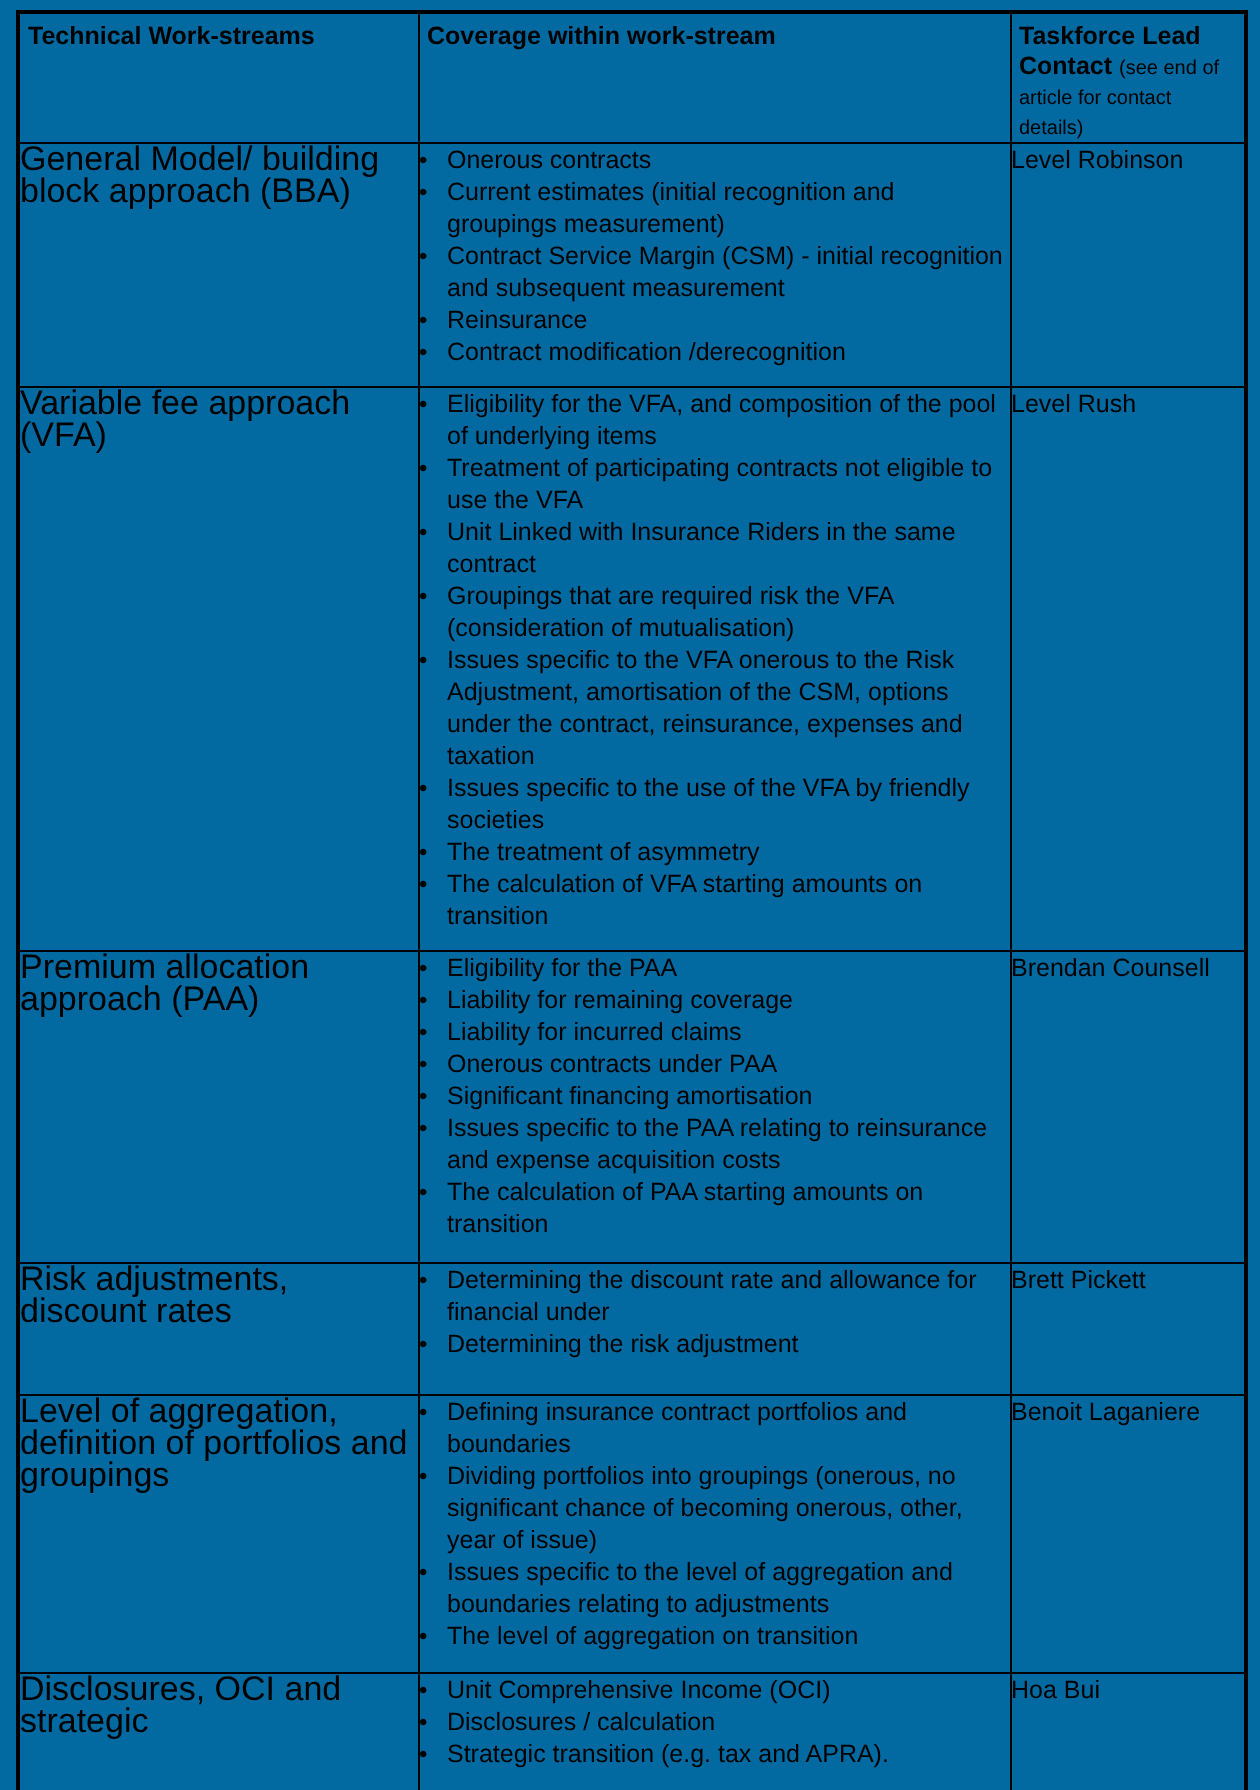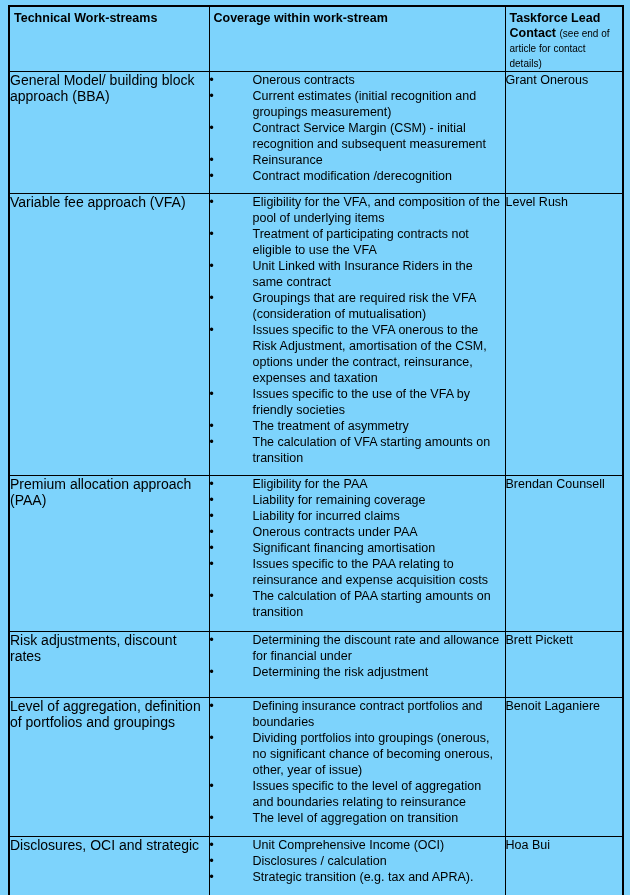--- a/index.html
+++ b/index.html
@@ -3,21 +3,21 @@
 <meta charset="utf-8">
 <style>
   * { box-sizing: border-box; margin: 0; padding: 0; }
   html, body {
     width: 630px; height: 895px;
     background: #ffffff;
     font-family: "Liberation Sans", "DejaVu Sans", sans-serif;
     color: #000000;
     overflow: hidden;
   }
-  .page { position: relative; width: 630px; height: 895px; background: #7dd3fc; }
+  .page { position: relative; width: 630px; height: 895px; background: #0369a1; }
 
   table.workstreams {
     position: absolute; left: 8px; top: 5px;
     width: 614px;
     border-collapse: collapse;
     table-layout: fixed;
     border: 2px solid #000000;
   }
   .workstreams th, .workstreams td {
     border: 1px solid #000000;
@@ -43,37 +43,36 @@
     line-height: 15px;
     padding: 4px 4px 0 4px;
   }
   .hd-note {
     font-size: 10px;
     font-weight: normal;
     line-height: 12px;
   }
 
   .cell-ws {
-    font-size: 14px;
+    font-size: 17px;
     line-height: 16px;
     padding: 4px 6px 0 4px;
   }
   .cell-cov { padding: 4px 4px 0 12px; }
   .bullet-item { display: flex; }
   .dot {
     flex: 0 0 14px;
     width: 14px;
     font-size: 12px;
     line-height: 16px;
   }
   .btxt {
     flex: 1;
     font-size: 12.5px;
     line-height: 16px;
-    margin-left: 29px;
   }
   .cell-lead {
     font-size: 12.5px;
     line-height: 16px;
     padding: 4px 2px 0 4px;
   }
 </style>
 </head>
 <body>
 
@@ -117,21 +116,21 @@
                 <span class="dot">•</span>
                 <span class="btxt">Reinsurance</span>
               </div>
               <div class="bullet-item">
                 <span class="dot">•</span>
                 <span class="btxt">Contract modification /derecognition</span>
               </div>
             </div>
     </td>
     <td class="cell-lead">
-      <span>Grant Onerous</span>
+      <span>Level Robinson</span>
     </td>
   </tr>
 
   <tr>
     <td class="cell-ws">
       <span>Variable fee approach (VFA)</span>
     </td>
     <td class="cell-cov">
       <div>
               <div class="bullet-item">
@@ -244,21 +243,21 @@
               <div class="bullet-item">
                 <span class="dot">•</span>
                 <span class="btxt">Defining insurance contract portfolios and boundaries</span>
               </div>
               <div class="bullet-item">
                 <span class="dot">•</span>
                 <span class="btxt">Dividing portfolios into groupings (onerous, no significant chance of becoming onerous, other, year of issue)</span>
               </div>
               <div class="bullet-item">
                 <span class="dot">•</span>
-                <span class="btxt">Issues specific to the level of aggregation and boundaries relating to reinsurance</span>
+                <span class="btxt">Issues specific to the level of aggregation and boundaries relating to adjustments</span>
               </div>
               <div class="bullet-item">
                 <span class="dot">•</span>
                 <span class="btxt">The level of aggregation on transition</span>
               </div>
             </div>
     </td>
     <td class="cell-lead">
       <span>Benoit Laganiere</span>
     </td>

